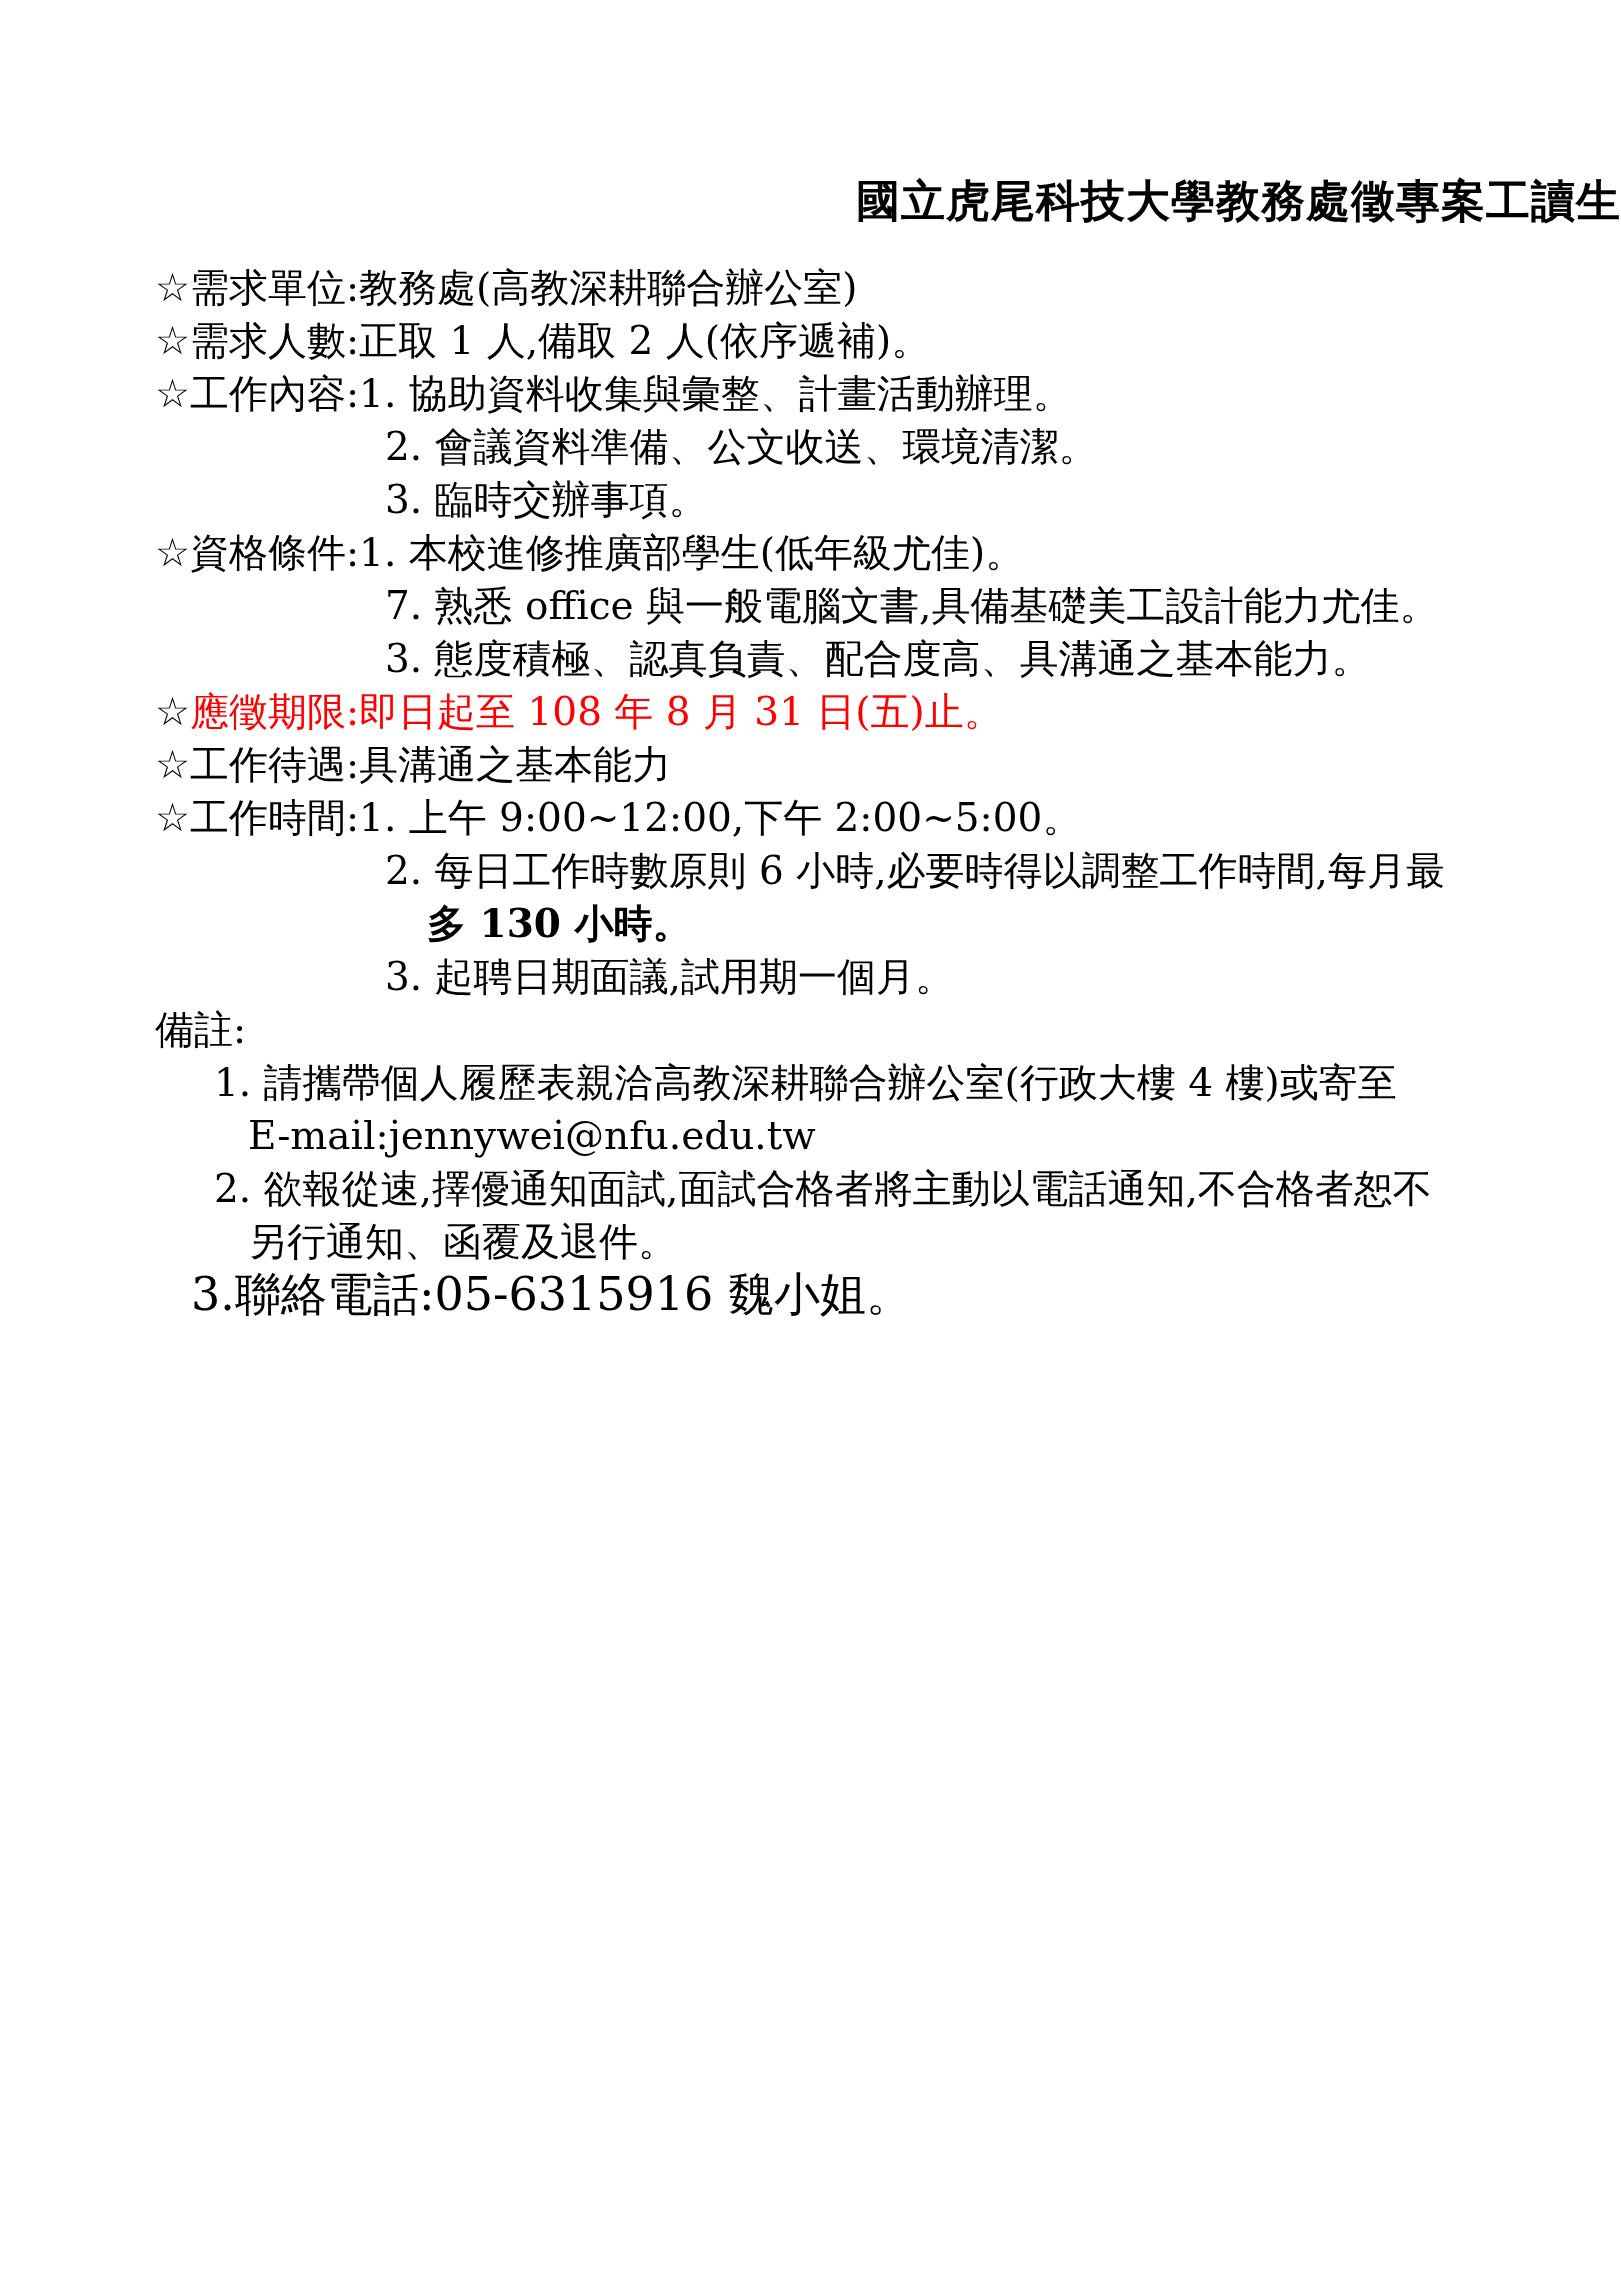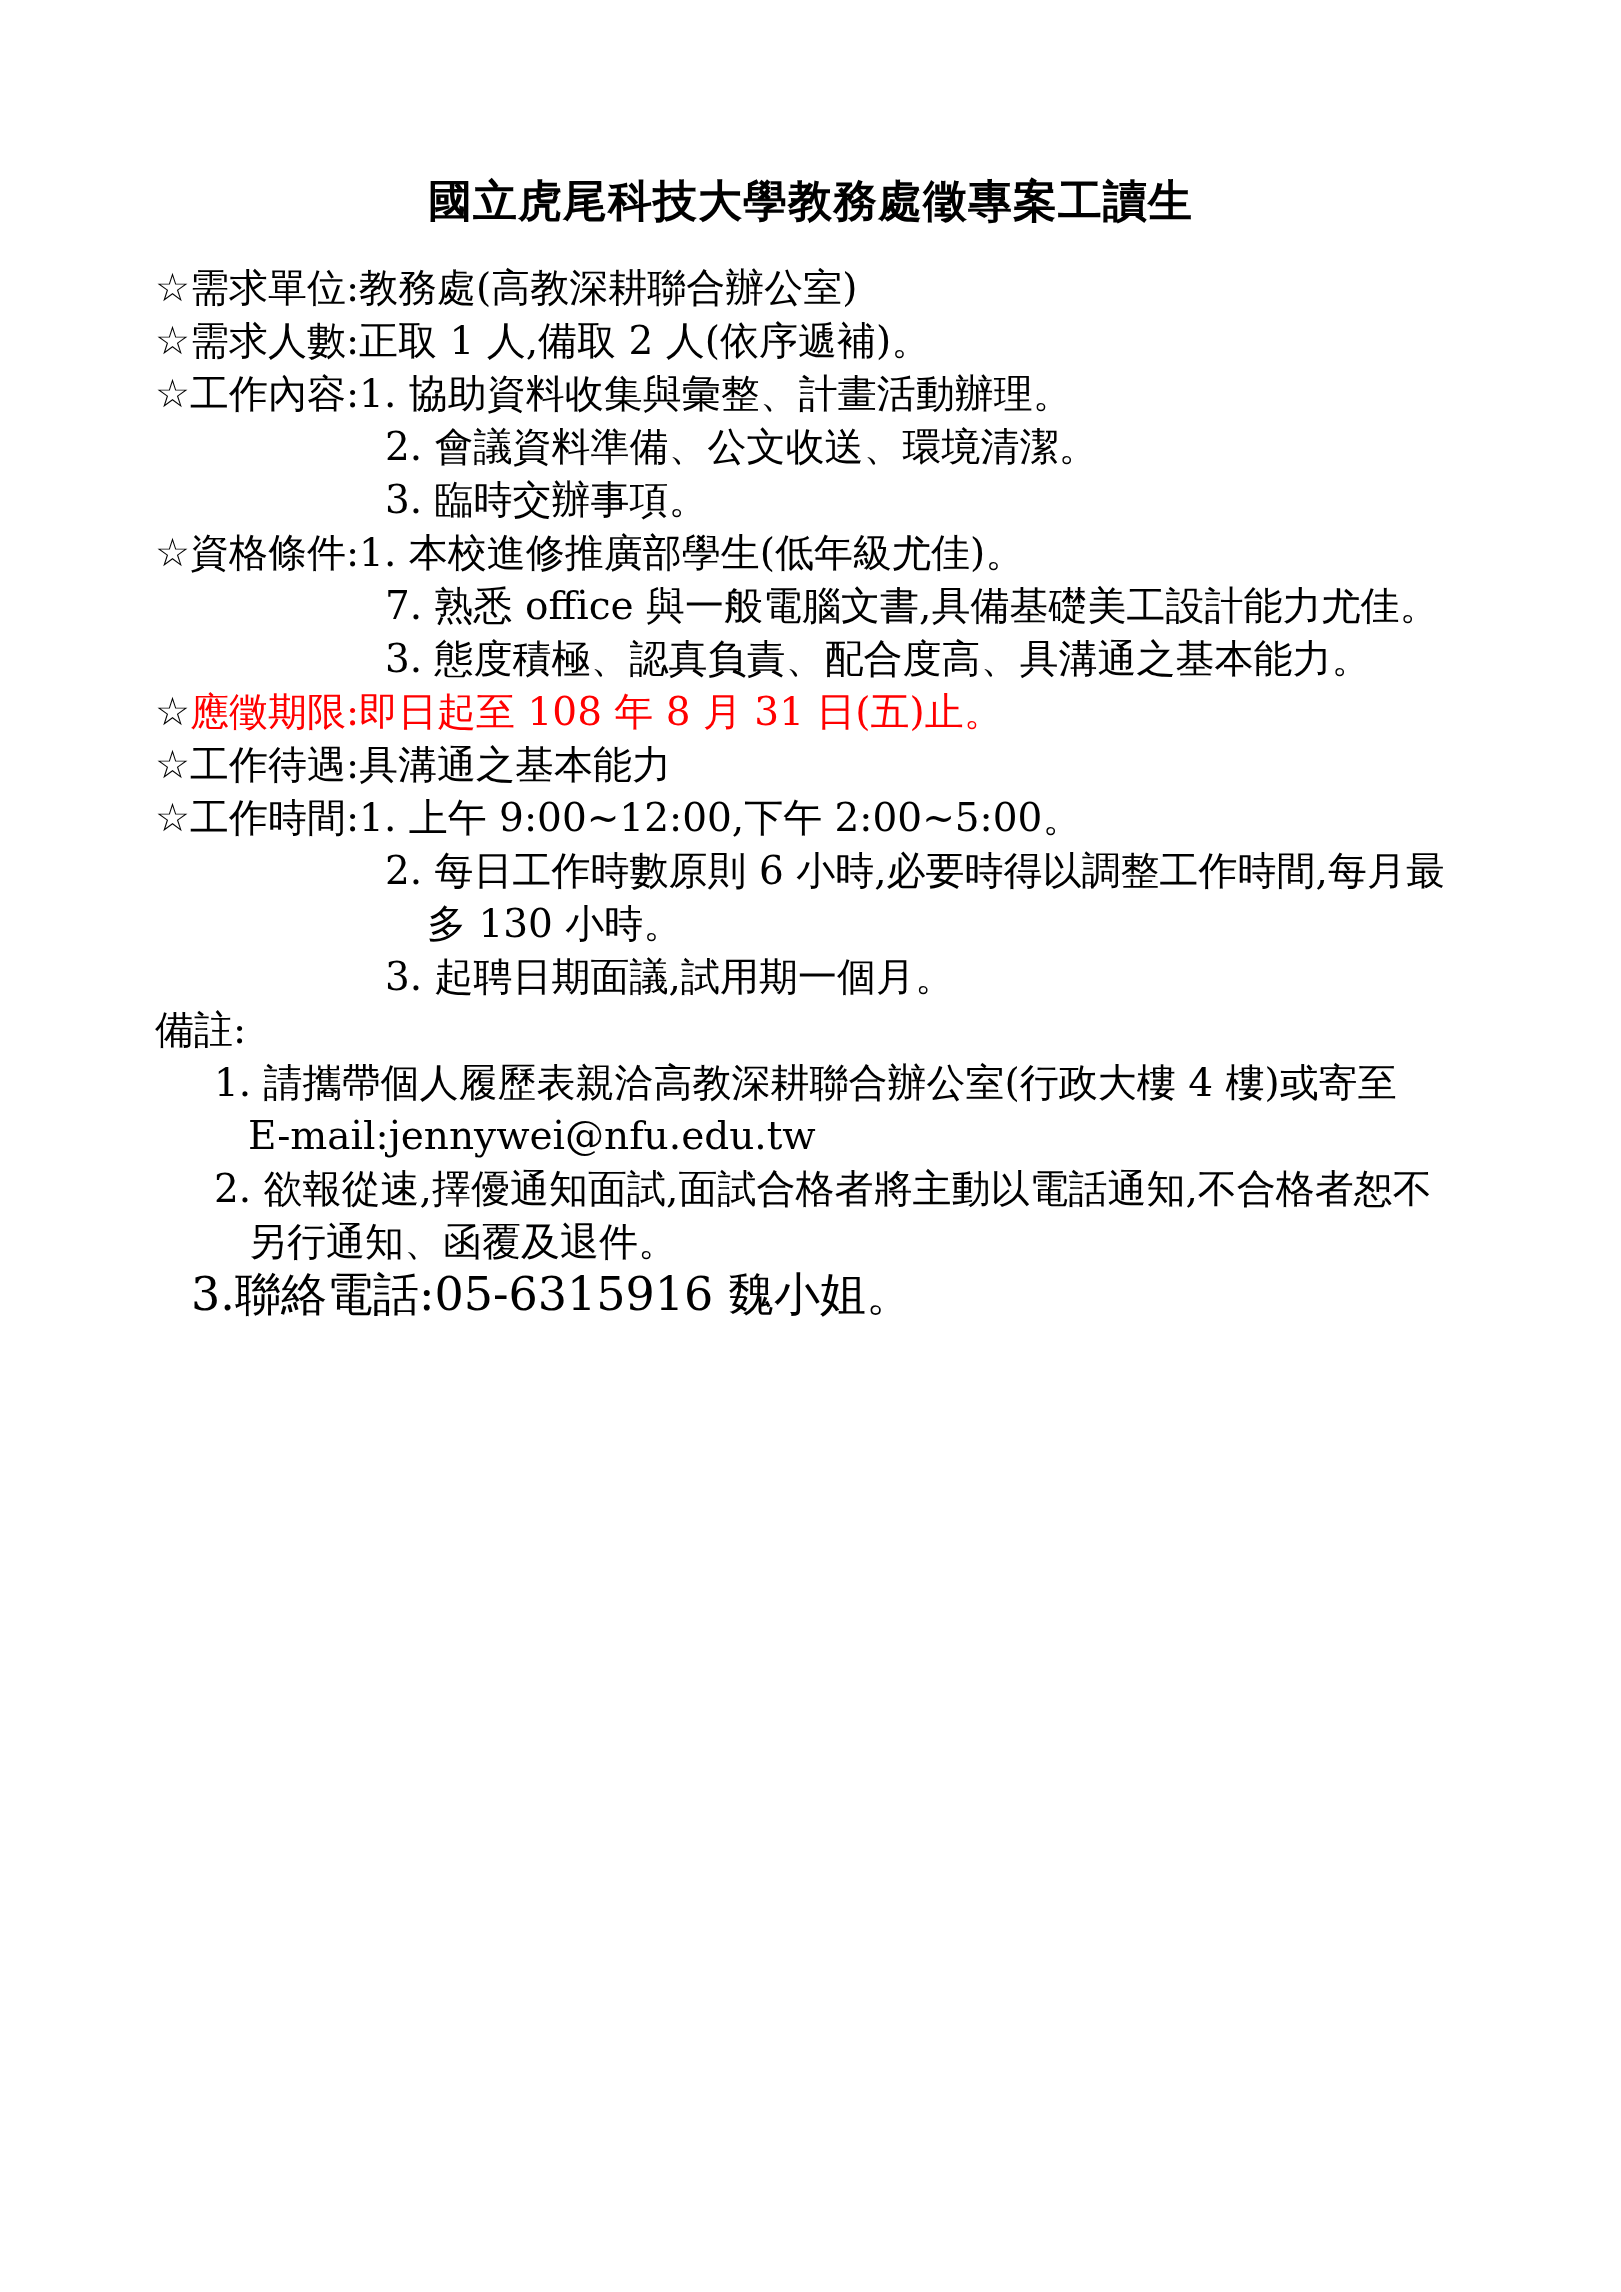--- a/index.html
+++ b/index.html
@@ -12,21 +12,21 @@
     height: 2293px;
     background: var(--paper);
     overflow: hidden;
     color: var(--ink);
   }
   .title {
     position: absolute;
     top: 174px;
     left: 0;
     width: 100%;
-    text-align: center;
+    text-align: right;
     font-size: 44px;
     font-weight: bold;
     letter-spacing: 1px;
     line-height: 53px;
     white-space: nowrap;
   }
   .body-lines {
     position: absolute;
     top: 261px;
     left: 155px;
@@ -38,21 +38,21 @@
     font-size: 39px;
     white-space: nowrap;
     color: var(--ink);
   }
   .star {
     color: var(--ink);
     display: inline-block;
   }
   .red { color: var(--highlight); }
   .ind-sub   { padding-left: 230px; }  
-  .ind-sub2  { padding-left: 272px; }  
+  .ind-sub2  { padding-left: 272px; font-weight: bold; }  
   .ind-note  { padding-left: 59px; }   
   .ind-note2 { padding-left: 93px; }   
   .ind-note3 { padding-left: 36px; }   
   .small { font-size: 46px; }
 </style>
 </head>
 <body>
 
 <div class="page">
 

